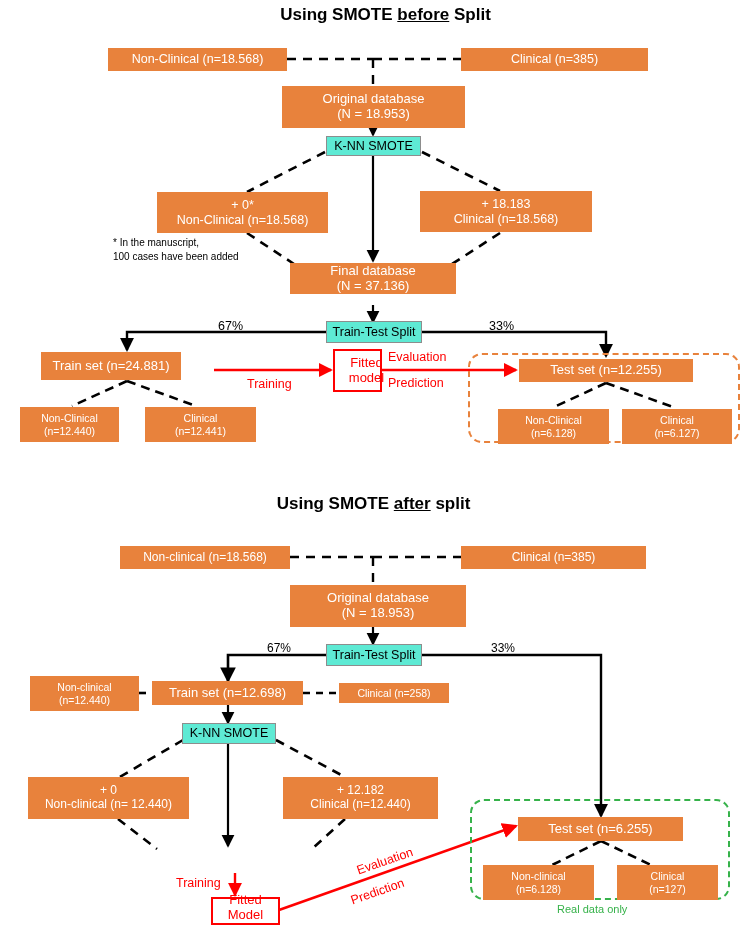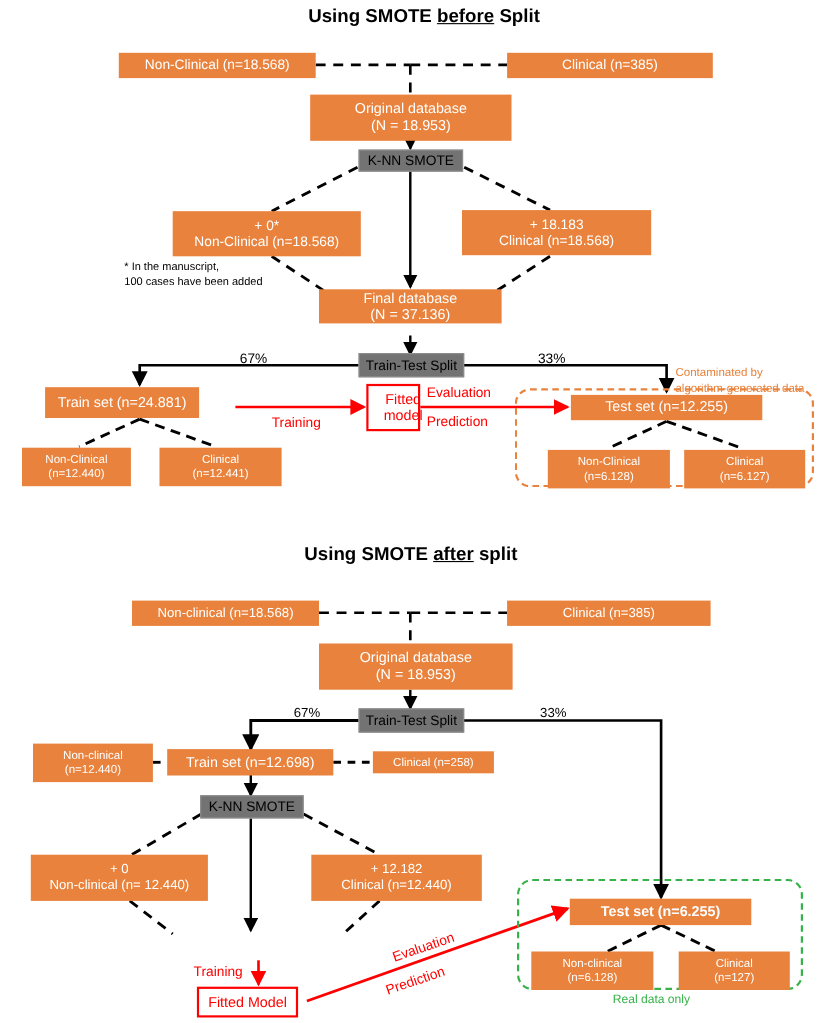--- a/index.html
+++ b/index.html
@@ -2,21 +2,21 @@
 <html><head>
 <meta charset="utf-8">
 <style>
   html,body{margin:0;padding:0;background:#ffffff;}
   body{width:747px;height:930px;font-family:"Liberation Sans",sans-serif;color:#000;}
   #root{position:relative;width:747px;height:930px;overflow:hidden;}
   svg.layer{position:absolute;left:0;top:0;width:747px;height:930px;pointer-events:none;}
   .node{position:absolute;box-sizing:border-box;display:flex;flex-direction:column;
         align-items:center;justify-content:center;text-align:center;line-height:1.15;}
   .orange{background:#E8823C;color:#ffffff;}
-  .whitebox{background:#737373;border:1px solid #8d8d8d;color:#000;}
+  .whitebox{background:#5eead4;border:1px solid #8d8d8d;color:#000;}
   .redbox{background:#ffffff;border:2px solid #FF0000;color:#FF0000;}
   .lbl{position:absolute;white-space:nowrap;}
   .title{position:absolute;width:747px;text-align:center;font-weight:bold;font-size:17px;color:#000;}
   .u{text-decoration:underline;}
   .redtxt{color:#FF0000;}
   .orangetxt{color:#E8823C;}
   .greentxt{color:#36B24A;}
   .dashbox{position:absolute;box-sizing:border-box;border:2px dashed #E8823C;border-radius:14px;}
   .greenbox{position:absolute;box-sizing:border-box;border:2px dashed #36B24A;border-radius:14px;}
   .rot{transform-origin:left top;}
@@ -142,24 +142,20 @@
     <span>Train-Test Split</span>
   </div>
 
   <div class="lbl" style="left:218px;top:319px;font-size:12.5px;">
     <span>67%</span>
   </div>
   <div class="lbl" style="left:489px;top:319px;font-size:12.5px;">
     <span>33%</span>
   </div>
 
-  <div class="lbl orangetxt" style="left:614px;top:332px;font-size:10.5px;line-height:1.35;">
-    <div>Contaminated by</div>
-    <div>algorithm-generated data</div>
-  </div>
 
   <div class="dashbox" style="left:468px;top:353px;width:272px;height:90px;"></div>
 
   <div class="node orange" style="left:41px;top:352px;width:140px;height:28px;font-size:13px;">
     <span>Train set (n=24.881)</span>
   </div>
 
   <div class="node redbox" style="left:333px;top:349px;width:49px;height:43px;font-size:13px;padding-left:18px;">
     <span>Fitted</span>
     <span>model</span>
@@ -248,34 +244,34 @@
   <div class="node orange" style="left:283px;top:777px;width:155px;height:42px;font-size:12px;">
     <span>+ 12.182</span>
     <span>Clinical (n=12.440)</span>
   </div>
 
 
   <div class="lbl redtxt" style="left:176px;top:876px;font-size:12.5px;">
     <span>Training</span>
   </div>
 
-  <div class="node redbox" style="left:179px;top:897px;width:92px;height:28px;font-size:13px;">
+  <div class="node redbox" style="left:211px;top:897px;width:69px;height:28px;font-size:13px;justify-content:flex-end;">
     <span>Fitted Model</span>
   </div>
 
   <div class="lbl redtxt rot" style="left:355px;top:864px;font-size:12.5px;transform:rotate(-19deg);">
     <span>Evaluation</span>
   </div>
   <div class="lbl redtxt rot" style="left:349px;top:894px;font-size:12.5px;transform:rotate(-19deg);">
     <span>Prediction</span>
   </div>
 
   <div class="greenbox" style="left:470px;top:799px;width:260px;height:101px;"></div>
 
-  <div class="node orange" style="left:518px;top:817px;width:165px;height:24px;font-size:13px;font-weight:bold;">
+  <div class="node orange" style="left:518px;top:817px;width:165px;height:24px;font-size:13px;">
     <span>Test set (n=6.255)</span>
   </div>
 
   <div class="node orange" style="left:483px;top:865px;width:111px;height:35px;font-size:10.5px;">
     <span>Non-clinical</span>
     <span>(n=6.128)</span>
   </div>
   <div class="node orange" style="left:617px;top:865px;width:101px;height:35px;font-size:10.5px;">
     <span>Clinical</span>
     <span>(n=127)</span>

